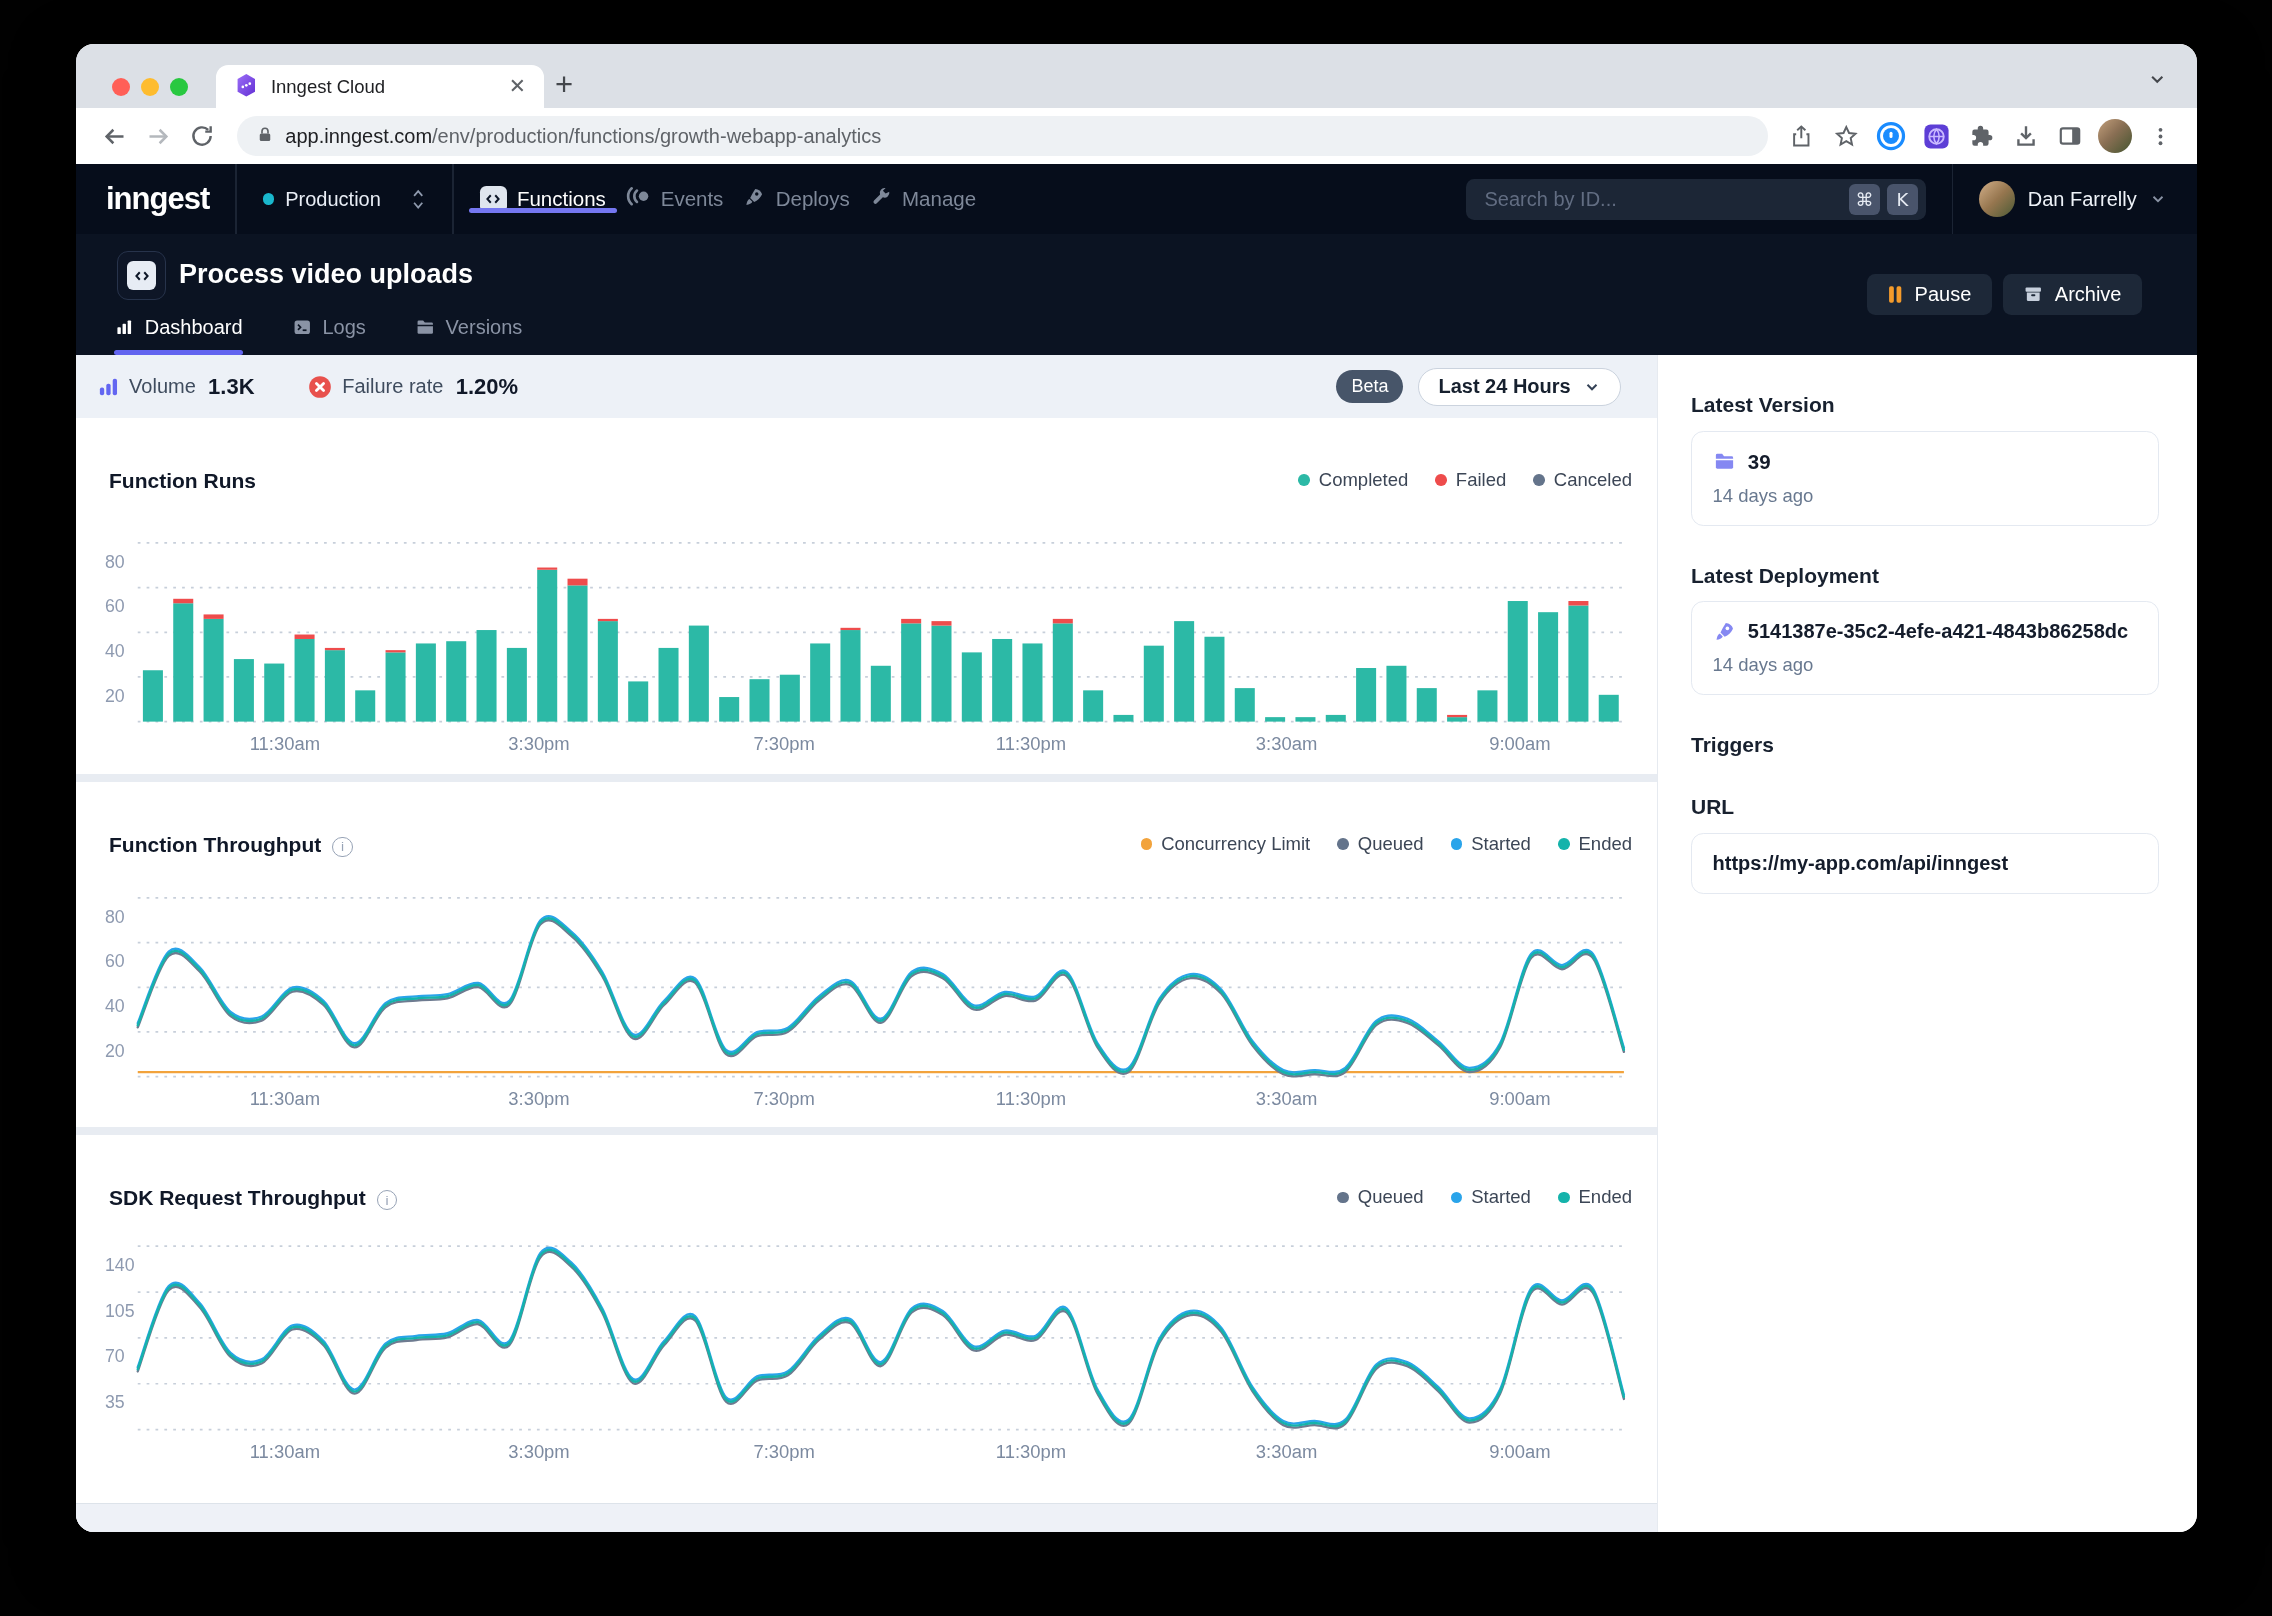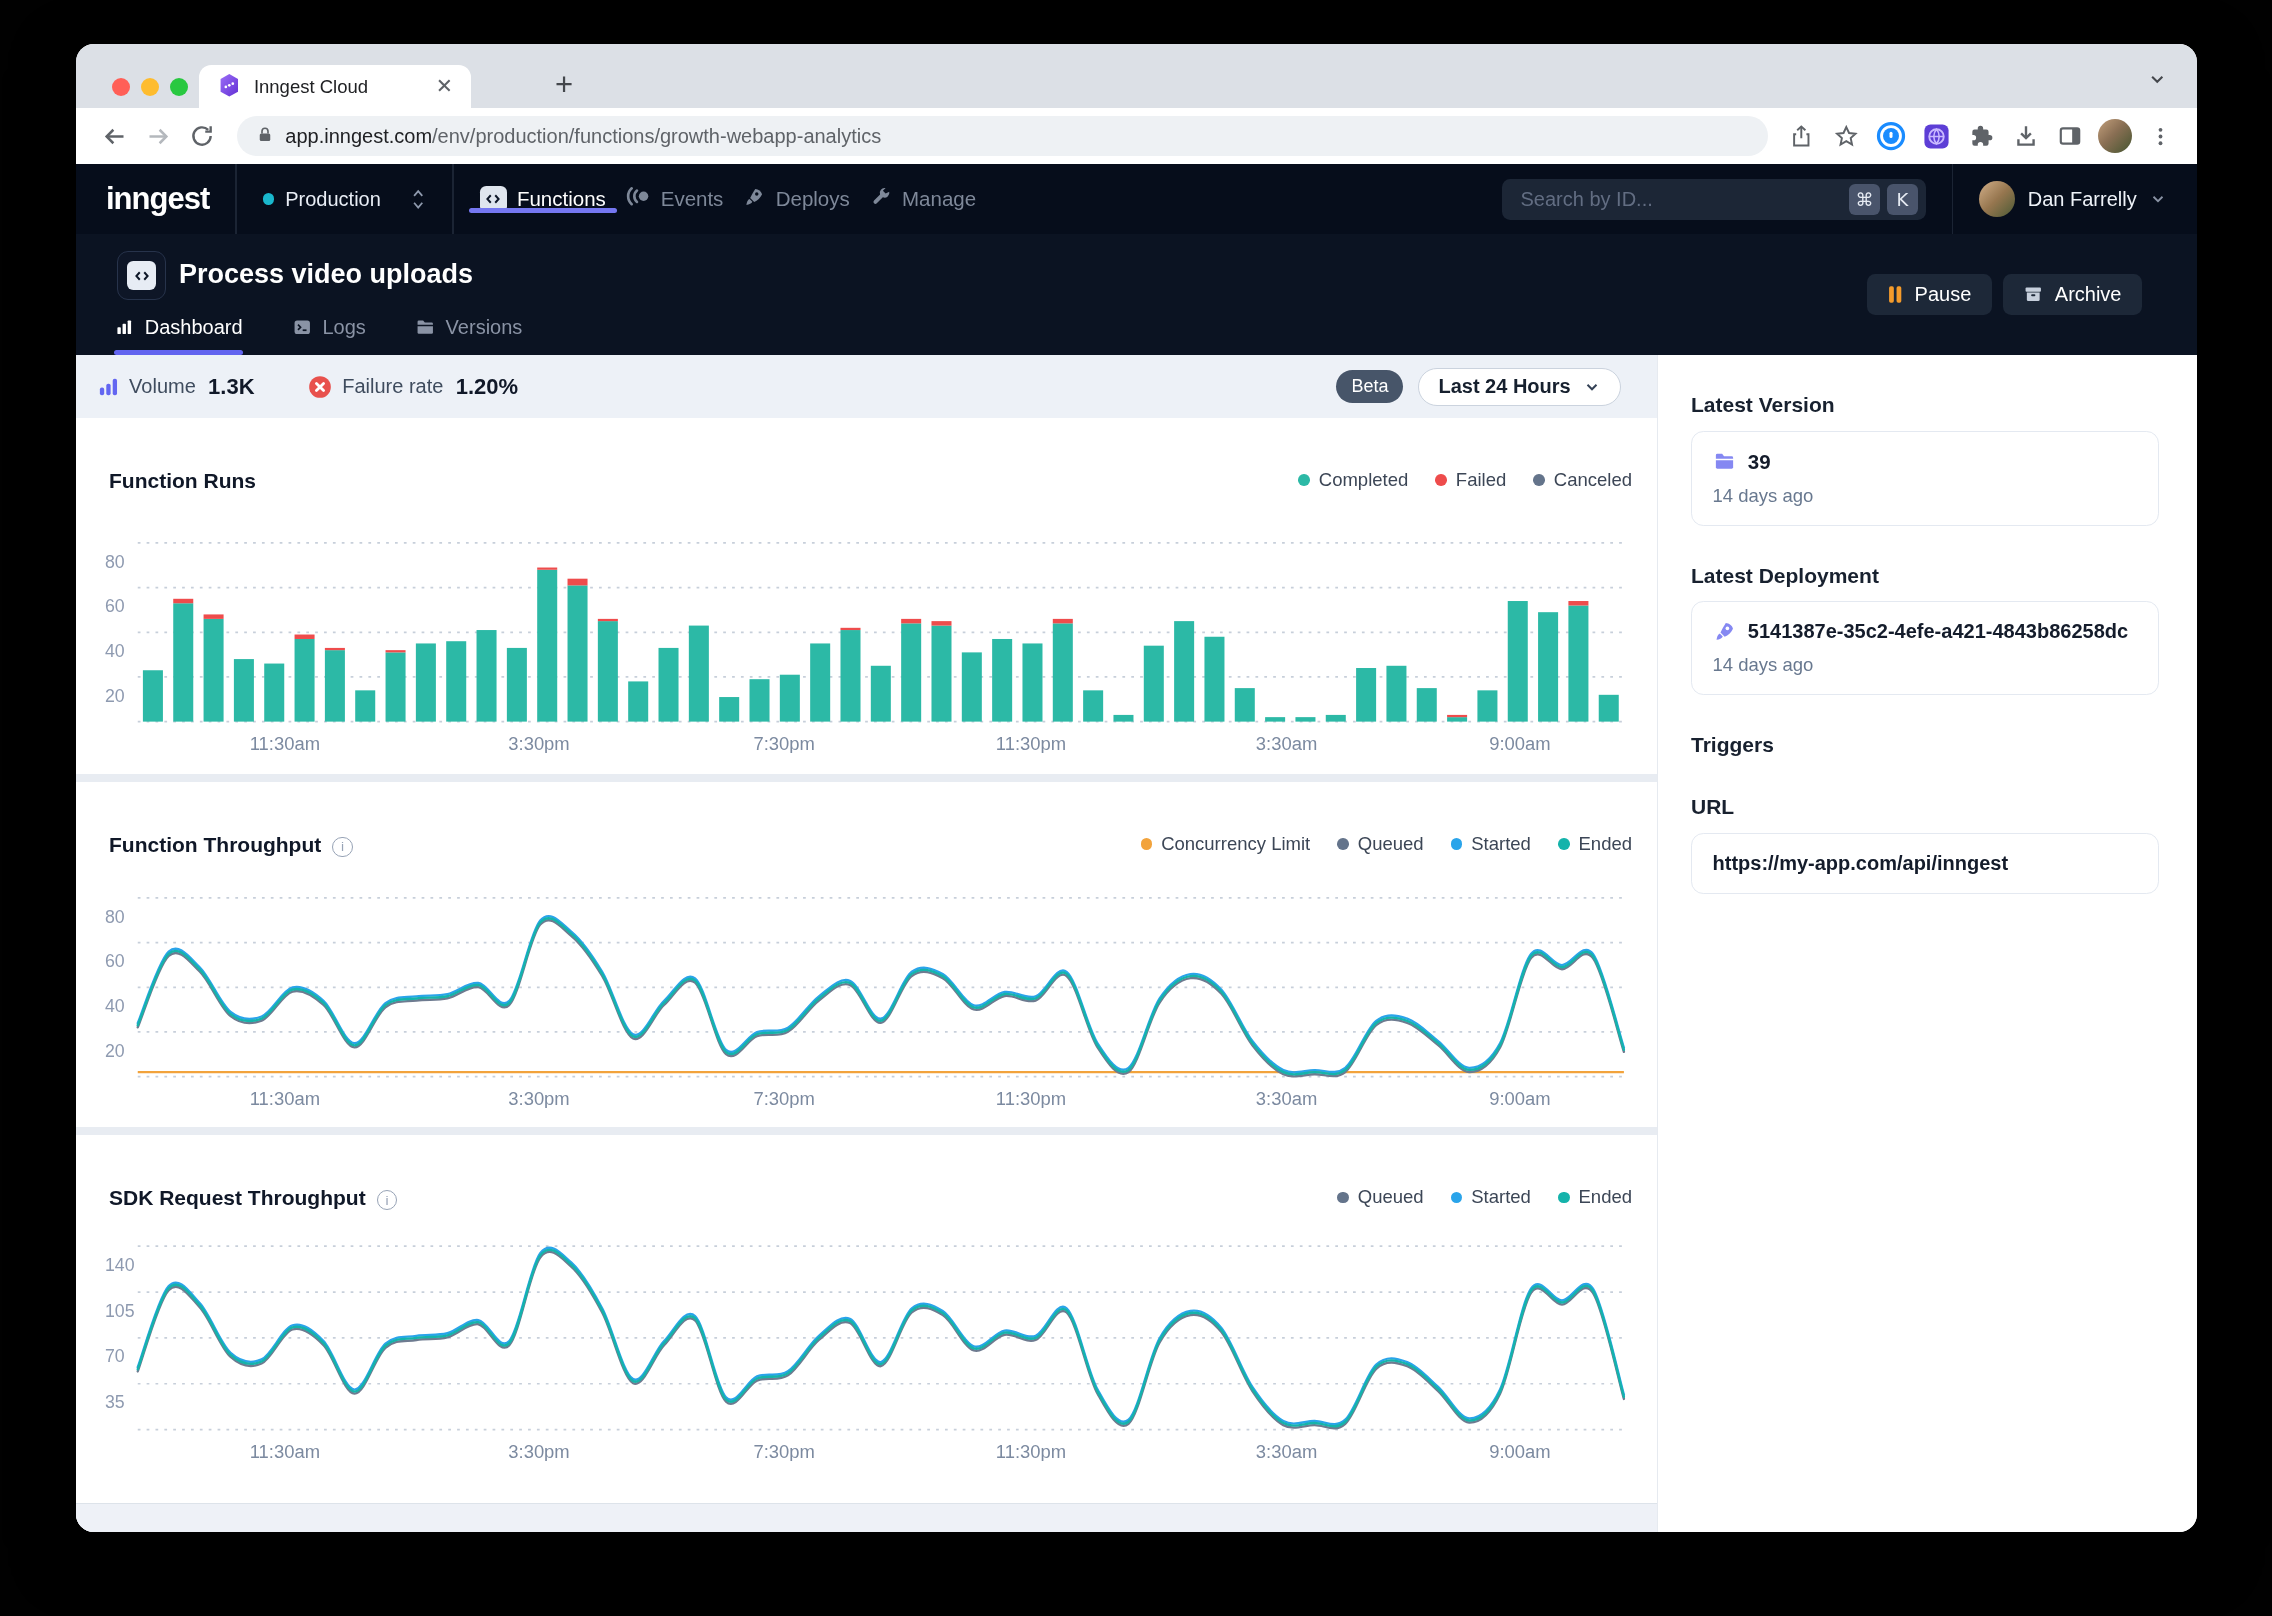--- a/index.html
+++ b/index.html
@@ -3,21 +3,21 @@
 <meta charset="utf-8">
 <style>
   html,body{margin:0;padding:0;background:#000;}
   .stage{position:relative;width:2273px;height:1616px;background:#010101;font-family:"Liberation Sans",sans-serif;overflow:hidden;}
   .window{position:absolute;left:76px;top:44px;width:2121px;height:1488px;border-radius:18px;overflow:hidden;background:#fff;box-shadow:0 20.5px 62px rgba(0,0,0,.7);}
 
   
   .tabstrip{position:relative;height:64px;background:#dce0e6;}
   .lights{position:absolute;left:36px;top:34px;display:flex;gap:11px;}
   .light{width:18px;height:18px;border-radius:50%;}
-  .tab{position:absolute;left:123px;top:20.5px;width:272px;height:44px;background:#fff;border-radius:12.3px 12.3px 0 0;display:flex;align-items:center;gap:12.3px;padding:0 18px;box-sizing:border-box;}
+  .tab{position:absolute;left:140px;top:20.5px;width:328px;height:44px;background:#fff;border-radius:12.3px 12.3px 0 0;display:flex;align-items:center;gap:12.3px;padding:0 18px;box-sizing:border-box;}
   .tab-title{flex:1;font-size:18.5px;color:#202124;white-space:nowrap;overflow:hidden;}
   .tab-close{font-size:20.5px;color:#5f6368;line-height:1;}
   .newtab{position:absolute;left:479px;top:23px;font-size:31px;color:#44474c;font-weight:300;}
   .tabchev{position:absolute;right:30px;top:24.6px;}
   .toolbar{height:56px;background:#fff;display:flex;align-items:center;padding:0 18px;box-sizing:border-box;gap:4.1px;}
   .navbtn{width:40px;height:40px;display:flex;align-items:center;justify-content:center;border-radius:50%;}
   .urlbar{flex:1;height:40px;margin:0 11px;background:#eef1f4;border-radius:20.5px;display:flex;align-items:center;gap:11px;padding:0 19px;box-sizing:border-box;min-width:0;}
   .url{font-size:20px;white-space:nowrap;overflow:hidden;}
   .url .host{color:#202124;}
   .url .path{color:#5f6368;}
@@ -31,21 +31,21 @@
   .vsep{width:1.4px;align-self:stretch;background:#1b2434;margin:0 26px;}
   .env{display:flex;align-items:center;gap:11px;}
   .env-dot{width:11.6px;height:11.6px;border-radius:50%;background:#19b7cd;}
   .env-label{font-size:20px;color:#e8edf5;}
   .env-chev{margin-left:18px;display:flex;flex-direction:column;gap:1.4px;}
   .navitems{display:flex;align-items:center;gap:20px;height:100%;}
   .nav-item{display:flex;align-items:center;gap:10.3px;font-size:20.5px;color:#7e8899;position:relative;}
   .nav-item.active{color:#fff;}
   .nav-item.active::after{content:'';position:absolute;left:-11px;right:-11px;bottom:0;height:4.8px;background:#7577f1;border-radius:2.7px;}
   .fnicon{width:27px;height:27px;border-radius:6.2px;background:#dfe5ee;display:flex;align-items:center;justify-content:center;}
-  .search{margin-left:auto;width:424px;height:41px;background:#1c2636;border-radius:8.2px;display:flex;align-items:center;padding:0 8.2px 0 16.4px;box-sizing:border-box;gap:6.8px;}
+  .search{margin-left:auto;width:460px;height:41px;background:#1c2636;border-radius:8.2px;display:flex;align-items:center;padding:0 8.2px 0 16.4px;box-sizing:border-box;gap:6.8px;}
   .search input{flex:1;background:transparent;border:none;outline:none;color:#c2cbd9;font-size:20px;font-family:inherit;min-width:0;}
   .search input::placeholder{color:#626d82;}
   .kbd{min-width:31px;height:31px;background:#49546b;border-radius:6.2px;color:#e6ebf3;font-size:18px;display:flex;align-items:center;justify-content:center;font-family:"DejaVu Sans",sans-serif;padding:0 5.5px;box-sizing:border-box;}
   .user{display:flex;align-items:center;gap:12.3px;padding-right:30px;}
   .user-avatar{width:36px;height:36px;border-radius:50%;background:linear-gradient(135deg,#d3b08a 0%,#96764f 50%,#4a5a35 100%);}
   .user-name{font-size:20px;color:#eef2f8;}
 
   
   .pagehead{height:121px;background:#0b1322;position:relative;}
   .fn-box{position:absolute;left:41px;top:17px;width:49px;height:49px;border:1.4px solid #27334b;border-radius:11px;background:#0e1627;display:flex;align-items:center;justify-content:center;box-sizing:border-box;}

